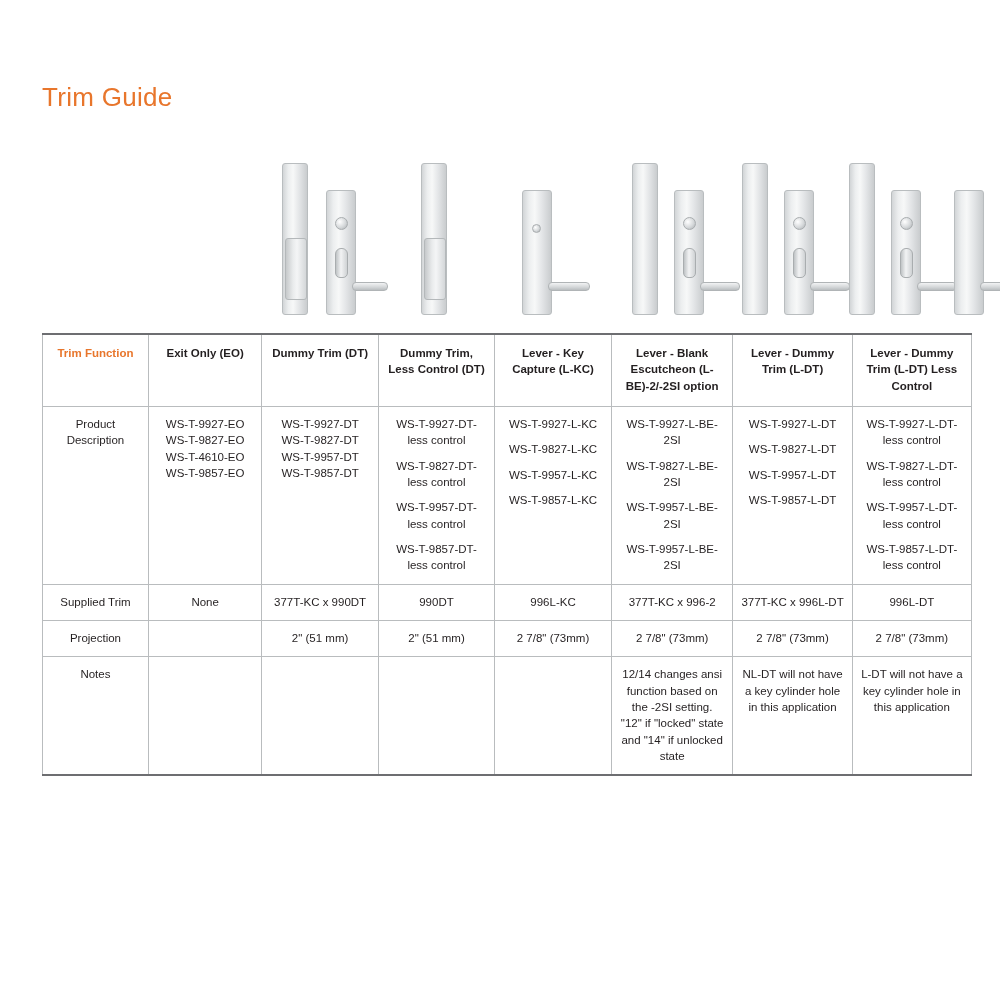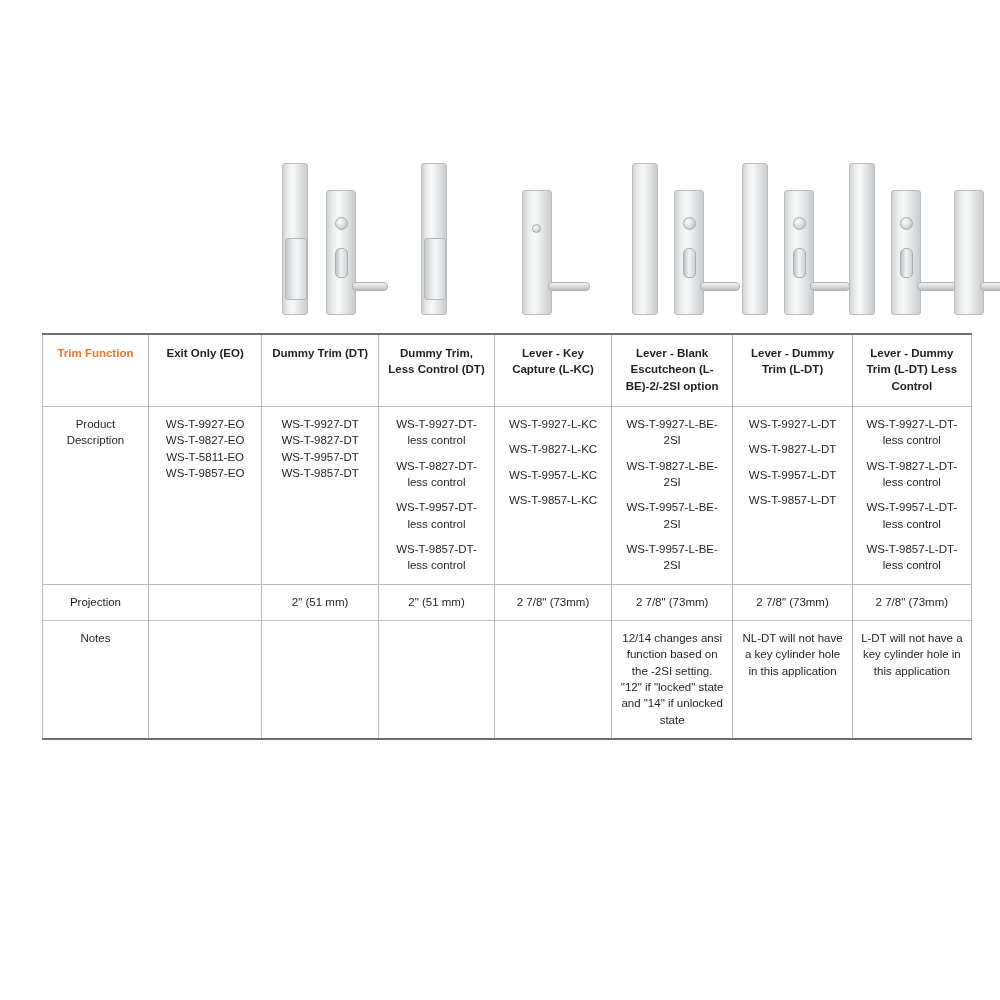--- a/index.html
+++ b/index.html
@@ -138,20 +138,21 @@
   .col-data  { width: 116px; }
   .pd-line { display: block; }
   .pd-gap { margin-top: 9px; }
   .note-cell { line-height: 1.45; }
 </style>
 </head>
 <body>
 
 <div class="page">
 
+  <div class="title">Trim Guide</div>
 
   <div class="illustrations">
 
     <div class="trim-fig" style="left:18px; width:90px;">
       <div class="plate tall" style="left:4px; height:152px;">
         <div class="knobpad"></div>
       </div>
       <div class="plate short" style="left:48px; height:125px; width:30px;">
         <div class="cylhole" style="left:8px; top:26px;"></div>
         <div class="thumbturn" style="left:8px; bottom:36px;"></div>
@@ -221,21 +222,21 @@
         <th class="col-data">Lever - Dummy Trim (L-DT) Less Control</th>
       </tr>
     </thead>
     <tbody>
 
       <tr>
         <td class="rowlabel">Product Description</td>
         <td>
           <span class="pd-line">WS-T-9927-EO</span>
           <span class="pd-line">WS-T-9827-EO</span>
-          <span class="pd-line">WS-T-5811-EO</span>
+          <span class="pd-line">WS-T-4610-EO</span>
           <span class="pd-line">WS-T-9857-EO</span>
         </td>
         <td>
           <span class="pd-line">WS-T-9927-DT</span>
           <span class="pd-line">WS-T-9827-DT</span>
           <span class="pd-line">WS-T-9957-DT</span>
           <span class="pd-line">WS-T-9857-DT</span>
         </td>
         <td>
           <span class="pd-line">WS-T-9927-DT-less control</span>
@@ -262,20 +263,30 @@
           <span class="pd-line pd-gap">WS-T-9857-L-DT</span>
         </td>
         <td>
           <span class="pd-line">WS-T-9927-L-DT-less control</span>
           <span class="pd-line pd-gap">WS-T-9827-L-DT-less control</span>
           <span class="pd-line pd-gap">WS-T-9957-L-DT-less control</span>
           <span class="pd-line pd-gap">WS-T-9857-L-DT-less control</span>
         </td>
       </tr>
 
+      <tr>
+        <td class="rowlabel">Supplied Trim</td>
+        <td>None</td>
+        <td>377T-KC x 990DT</td>
+        <td>990DT</td>
+        <td>996L-KC</td>
+        <td>377T-KC x 996-2</td>
+        <td>377T-KC x 996L-DT</td>
+        <td>996L-DT</td>
+      </tr>
 
       <tr>
         <td class="rowlabel">Projection</td>
         <td></td>
         <td>2" (51 mm)</td>
         <td>2" (51 mm)</td>
         <td>2 7/8" (73mm)</td>
         <td>2 7/8" (73mm)</td>
         <td>2 7/8" (73mm)</td>
         <td>2 7/8" (73mm)</td>

